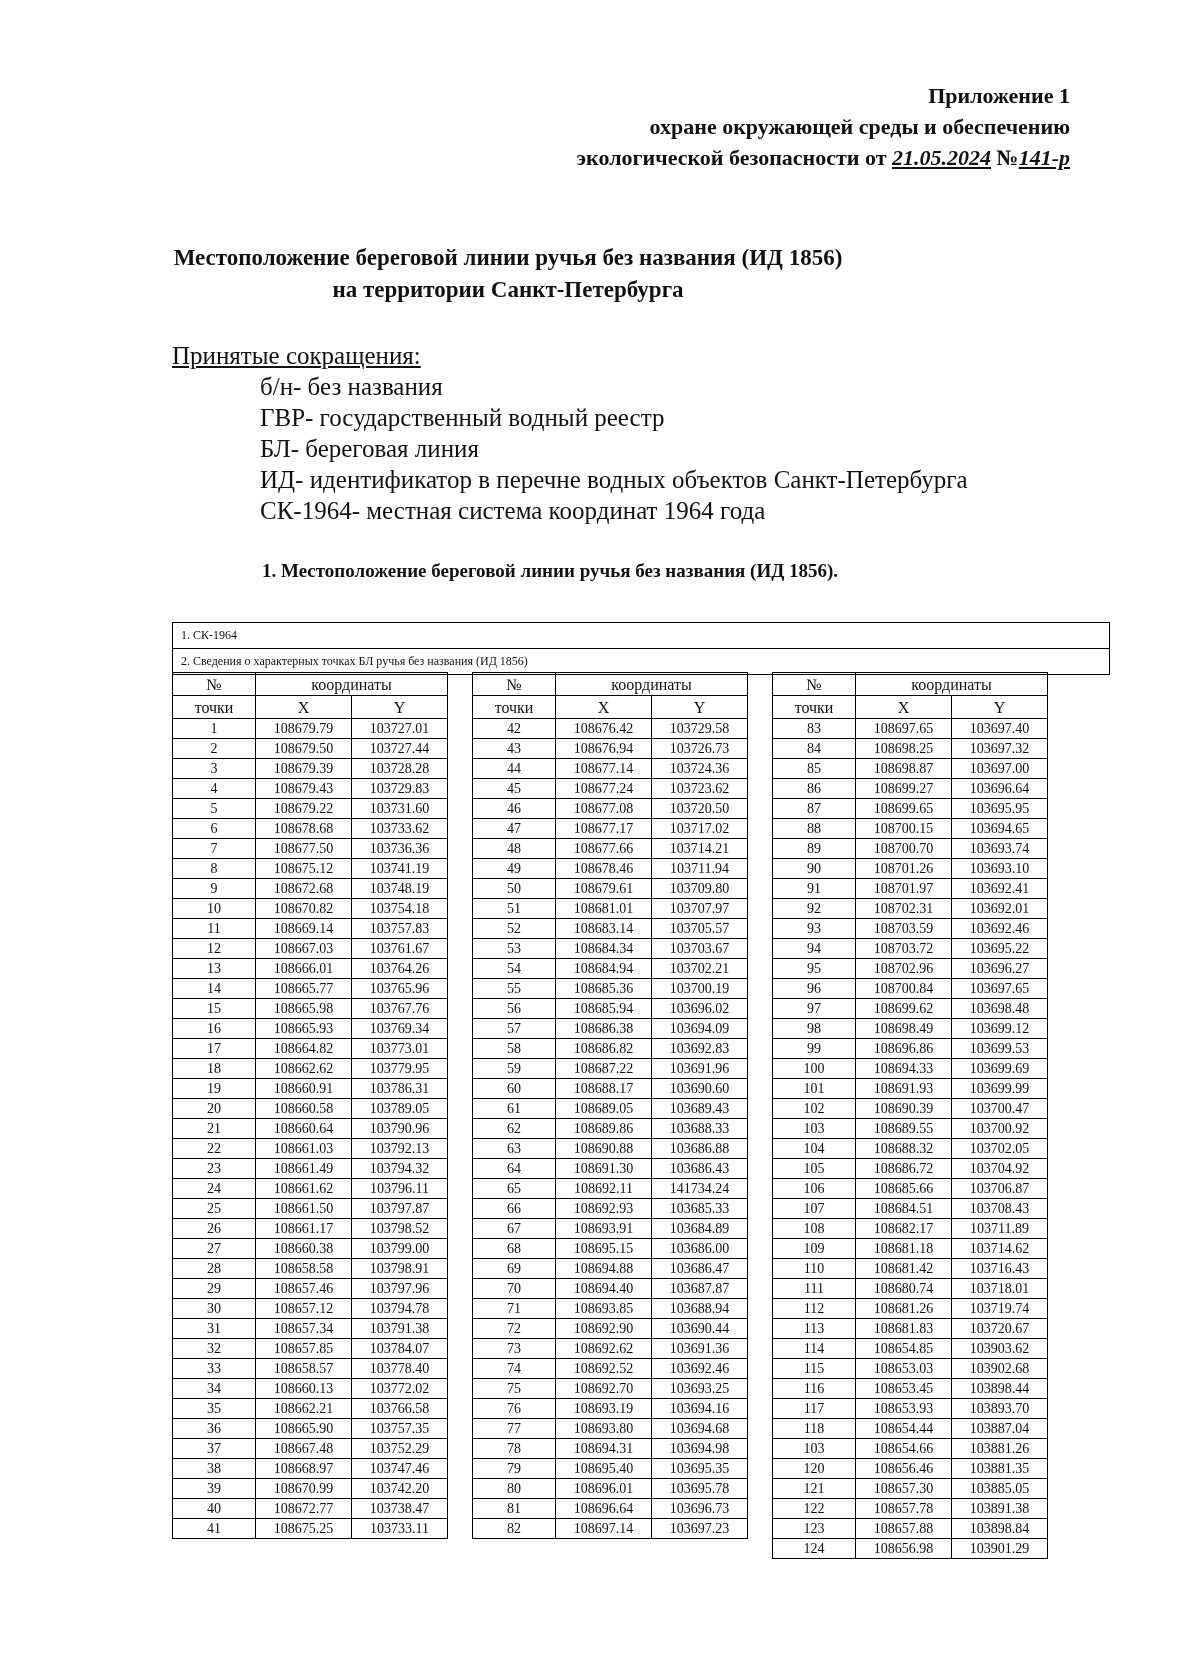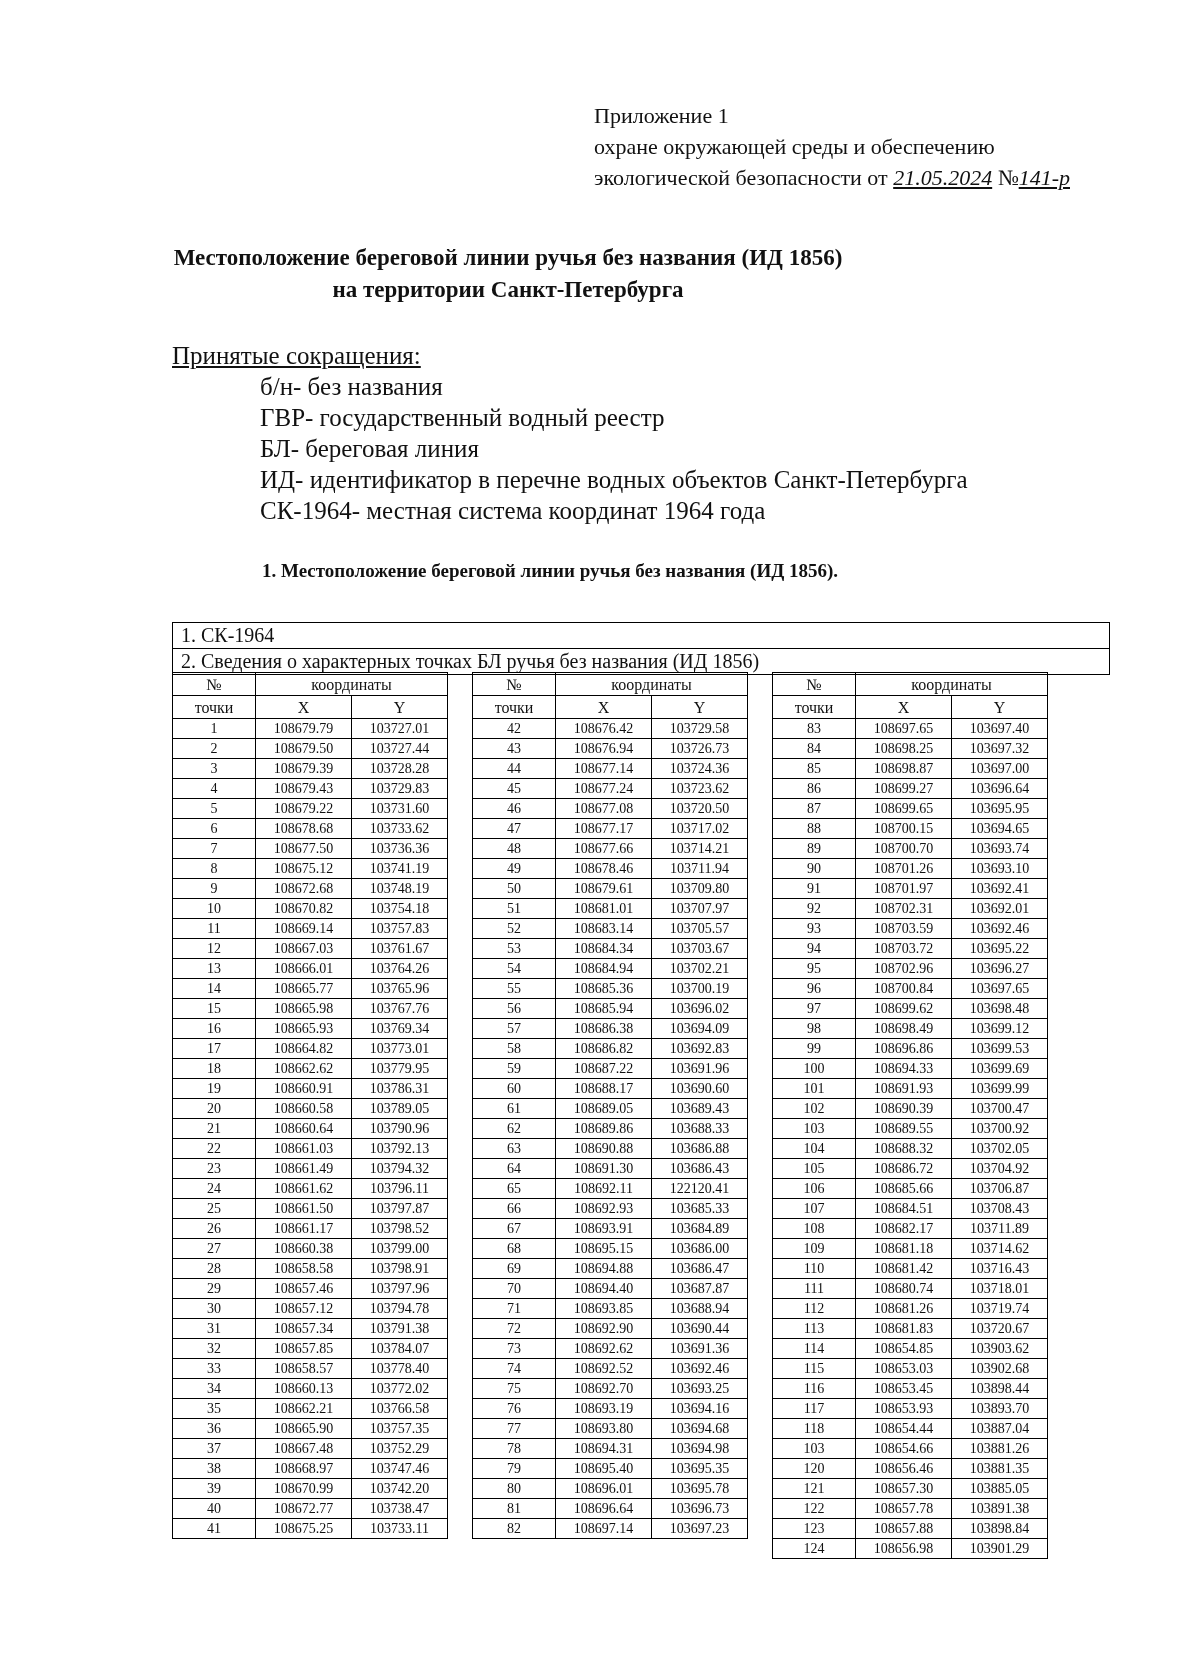--- a/index.html
+++ b/index.html
@@ -1,24 +1,24 @@
 <!DOCTYPE html>
 <html><head>
 <meta charset="utf-8">
 <style>
 body{margin:0;background:#fff;font-family:"Liberation Serif",serif;color:#111;}
 .page{position:relative;width:1200px;height:1660px;}
-.hdr{position:absolute;right:130px;top:100px;font-size:22px;line-height:31px;}
+.hdr{position:absolute;right:130px;top:80px;text-align:right;font-size:22px;line-height:31px;font-weight:bold;}
 .title{position:absolute;left:0;width:1016px;top:242px;text-align:center;font-weight:bold;font-size:23px;line-height:32px;}
 .abbr{position:absolute;left:172px;top:340px;font-size:25px;line-height:31px;}
 .abbr .h{text-decoration:underline;}
 .abbr .i{padding-left:88px;}
 .sec{position:absolute;left:218px;top:560px;font-weight:bold;font-size:19px;margin-left:44px;}
 .box{position:absolute;left:172px;top:622px;width:938px;}
-.box .r{border:1px solid #000;font-size:20px;padding:0 8px;height:25px;line-height:25px;}
+.box .r{border:1px solid #000;font-size:12px;padding:0 8px;height:25px;line-height:25px;}
 .box .r+.r{border-top:none;}
 table{border-collapse:collapse;position:absolute;font-size:14px;}
 td,th{border:1px solid #000;text-align:center;padding:0;height:19px;line-height:19px;font-weight:normal;}
 th{font-size:16px;height:22px;}
 </style>
 </head>
 <body>
 
 <div class="page">
   <div class="hdr">
@@ -384,21 +384,21 @@
             <td>103686.88</td>
           </tr>
           <tr>
             <td>64</td>
             <td>108691.30</td>
             <td>103686.43</td>
           </tr>
           <tr>
             <td>65</td>
             <td>108692.11</td>
-            <td>122120.41</td>
+            <td>141734.24</td>
           </tr>
           <tr>
             <td>66</td>
             <td>108692.93</td>
             <td>103685.33</td>
           </tr>
           <tr>
             <td>67</td>
             <td>108693.91</td>
             <td>103684.89</td>

